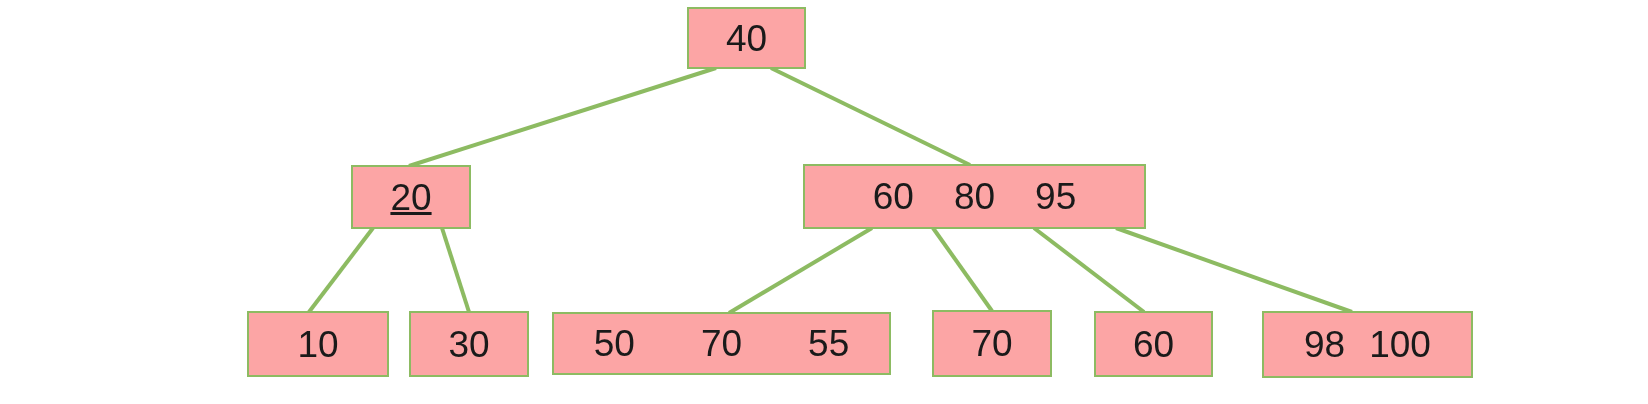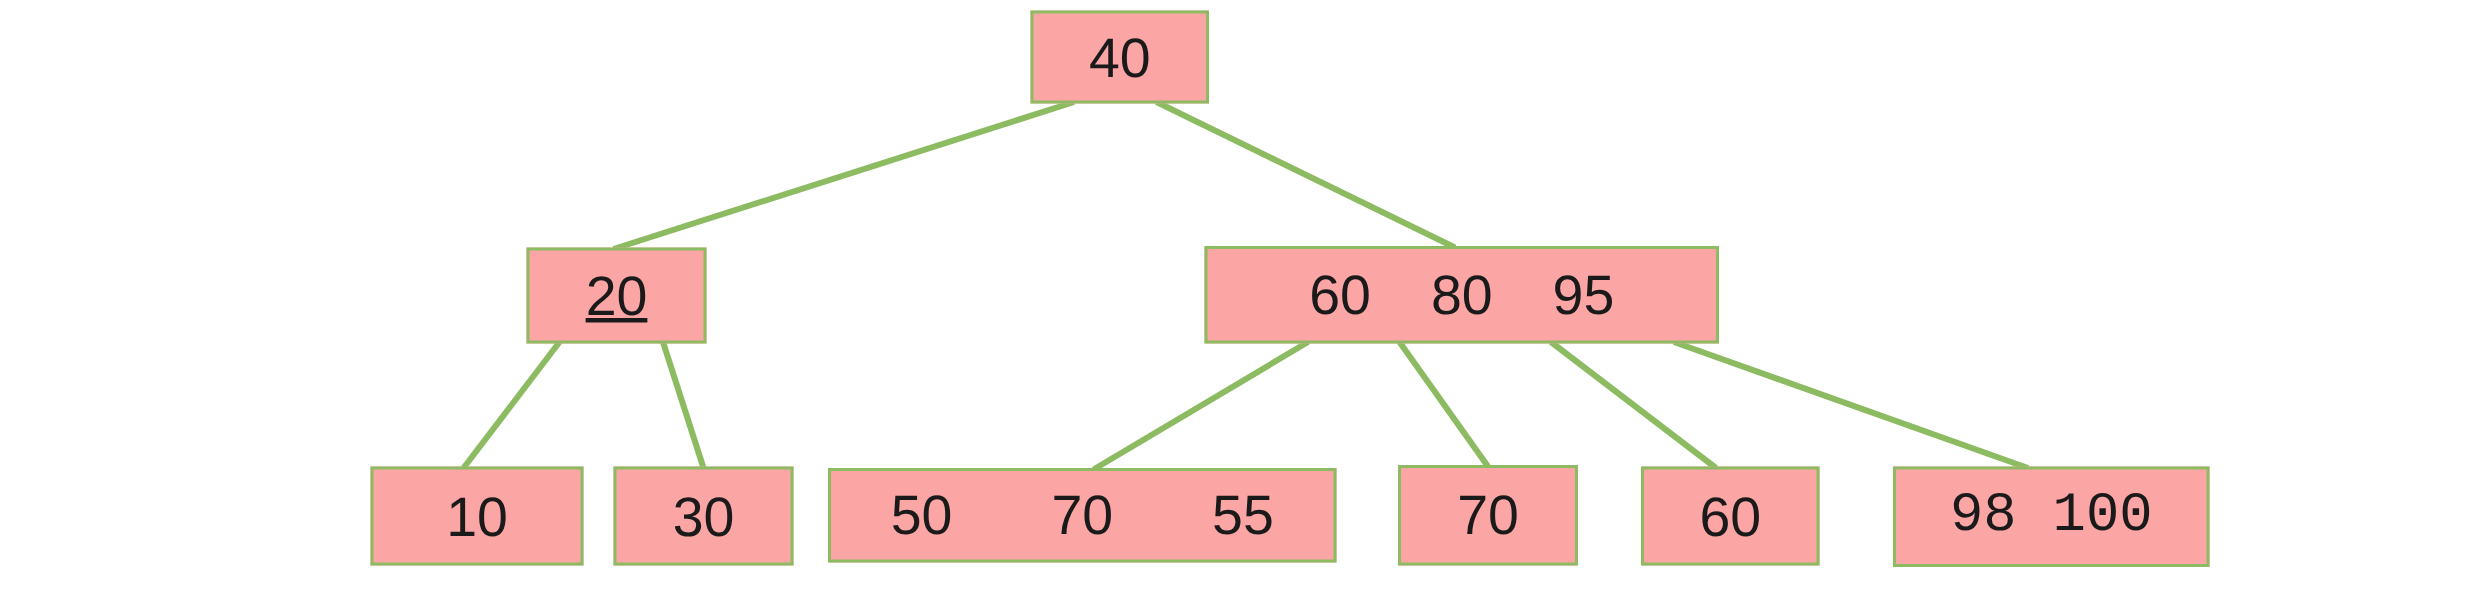--- a/index.html
+++ b/index.html
@@ -46,21 +46,21 @@
   .tree-node .key { display: inline-block; }
   
   .n-root      { left: 687px;  top: 7px;   width: 119px; height: 62px; }
   .n-20        { left: 351px;  top: 165px; width: 120px; height: 64px; text-decoration: underline; }
   .n-60-80-95  { left: 803px;  top: 164px; width: 343px; height: 65px; gap: 40px; }
   .n-10        { left: 247px;  top: 311px; width: 142px; height: 66px; }
   .n-30        { left: 409px;  top: 311px; width: 120px; height: 66px; }
   .n-50-52-55  { left: 552px;  top: 312px; width: 339px; height: 63px; gap: 66px; }
   .n-70        { left: 932px;  top: 310px; width: 120px; height: 67px; }
   .n-90        { left: 1094px; top: 311px; width: 119px; height: 66px; }
-  .n-98-100    { left: 1262px; top: 311px; width: 211px; height: 67px; gap: 24px; font-family: Liberation Mono, monospace; }
+  .n-98-100    { left: 1262px; top: 311px; width: 211px; height: 67px; gap: 24px; }
 </style>
 </head>
 <body>
 
 <div class="stage">
 
   <svg class="edges-layer" viewBox="0 0 1648 404" xmlns="http://www.w3.org/2000/svg">
     <line x1="716" y1="68" x2="409" y2="166"></line>
     <line x1="771" y1="68" x2="970" y2="165"></line>
     <line x1="373" y1="228" x2="309" y2="312"></line>

